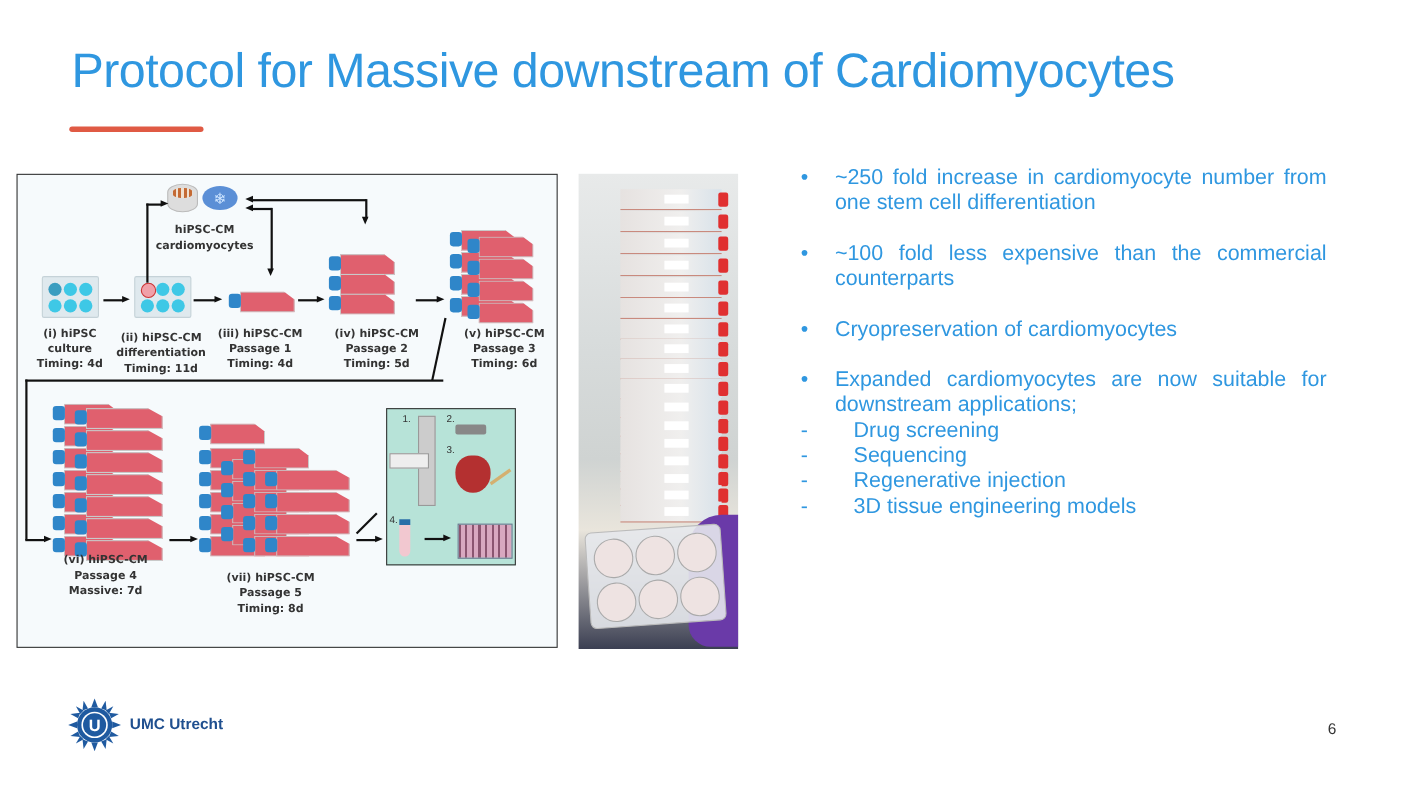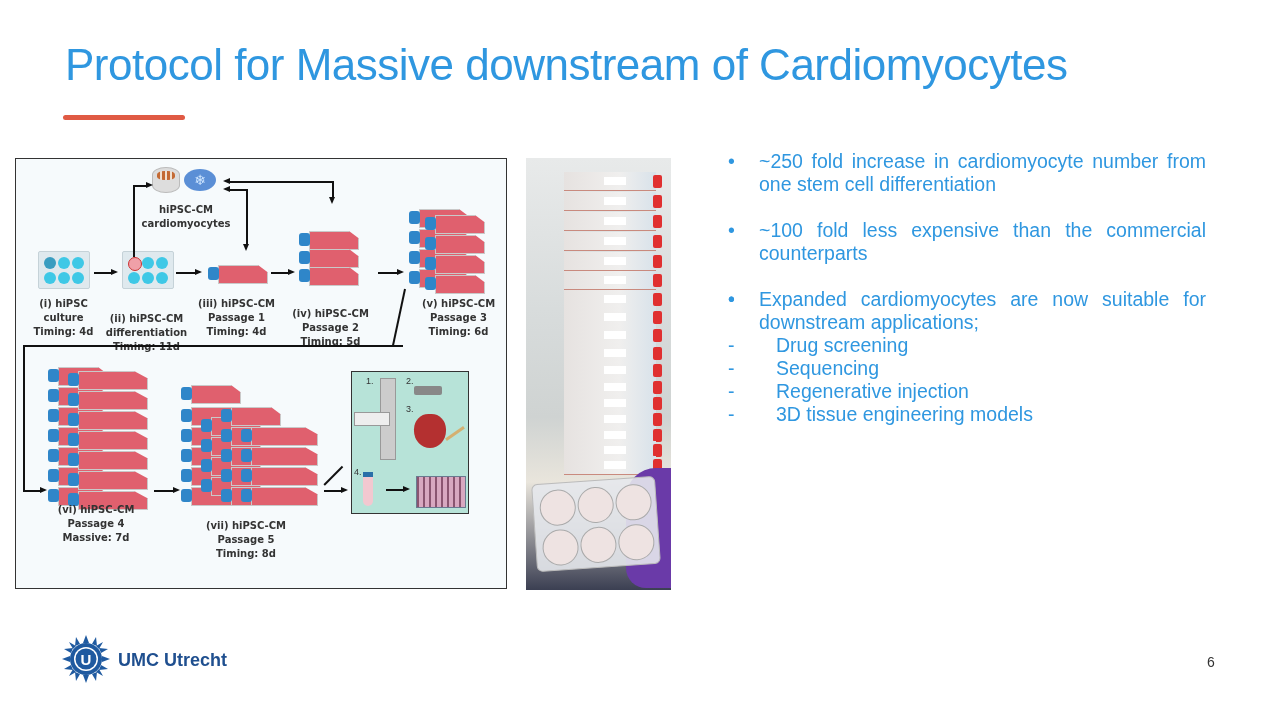--- a/index.html
+++ b/index.html
@@ -34,21 +34,21 @@
   
   .bullets { position:absolute; left:728px; top:150px; width:478px; font-family:"Liberation Sans", sans-serif; font-size:19.5px; color:#2f97e0; line-height:23px; }
   .bullet { position:relative; padding-left:31px; text-align:justify; text-align-last:left; margin-bottom:23px; }
   .bullet .dot { position:absolute; left:0; top:0; }
   .bullet.tight { margin-bottom:0; }
   .sub { position:relative; padding-left:48px; }
   .sub .dash { position:absolute; left:0; top:0; }
 
   
   .logo { position:absolute; left:60px; top:633px; width:52px; height:52px; }
-  .logo-text { position:absolute; left:118px; top:650px; font-family:"Liberation Sans", sans-serif; font-weight:bold; font-size:18px; color:#1f4f8f; }
+  .logo-text { position:absolute; left:118px; top:650px; font-family:"Liberation Sans", sans-serif; font-weight:bold; font-size:14px; color:#1f4f8f; }
   .page-num { position:absolute; left:1207px; top:654px; font-family:"Liberation Sans", sans-serif; font-size:14px; color:#333; }
 </style>
 </head>
 <body>
 
 <div class="title">Protocol for Massive downstream of Cardiomyocytes</div>
 <div class="title-underline"></div>
 
 <div class="diagram">
 
@@ -131,31 +131,31 @@
         <div class="body"></div>
         <div class="cap"></div>
       </div>
   </div>
 
   <div class="dlabel" style="left:10px;top:138px;width:75px;">
     <div>(i) hiPSC</div>
       <div>culture</div>
       <div>Timing: 4d</div>
   </div>
-  <div class="dlabel" style="left:88px;top:153px;width:85px;">
+  <div class="dlabel" style="left:88px;top:142px;width:85px;">
     <div>(ii) hiPSC-CM</div>
       <div>differentiation</div>
       <div>Timing: 11d</div>
   </div>
   <div class="dlabel" style="left:178px;top:138px;width:85px;">
     <div>(iii) hiPSC-CM</div>
       <div>Passage 1</div>
       <div>Timing: 4d</div>
   </div>
-  <div class="dlabel" style="left:272px;top:138px;width:85px;margin-top:10px;">
+  <div class="dlabel" style="left:284px;top:138px;width:85px;">
     <div>(iv) hiPSC-CM</div>
       <div>Passage 2</div>
       <div>Timing: 5d</div>
   </div>
   <div class="dlabel" style="left:400px;top:138px;width:85px;">
     <div>(v) hiPSC-CM</div>
       <div>Passage 3</div>
       <div>Timing: 6d</div>
   </div>
 
@@ -455,21 +455,21 @@
       <div class="wp-well" style="left:82px;top:6px;"></div>
     <div class="wp-well" style="left:6px;top:46px;"></div>
       <div class="wp-well" style="left:44px;top:46px;"></div>
       <div class="wp-well" style="left:82px;top:46px;"></div>
   </div>
 </div>
 
 <div class="bullets">
   <div class="bullet"><span class="dot">•</span><span>~250 fold increase in cardiomyocyte number from one stem cell differentiation</span></div>
   <div class="bullet"><span class="dot">•</span><span>~100 fold less expensive than the commercial counterparts</span></div>
-  <div class="bullet"><span class="dot">•</span></div>
+  <div class="bullet"><span class="dot">•</span><span>Cryopreservation of cardiomyocytes</span></div>
   <div class="bullet tight"><span class="dot">•</span><span>Expanded cardiomyocytes are now suitable for downstream applications;</span></div>
   <div class="sub"><span class="dash">-</span><span>Drug screening</span></div>
   <div class="sub"><span class="dash">-</span><span>Sequencing</span></div>
   <div class="sub"><span class="dash">-</span><span>Regenerative injection</span></div>
   <div class="sub"><span class="dash">-</span><span>3D tissue engineering models</span></div>
 </div>
 
 <svg class="logo" viewBox="0 0 52 52">
   <g fill="#1f5aa0">
     <circle cx="26" cy="26" r="16"></circle>

